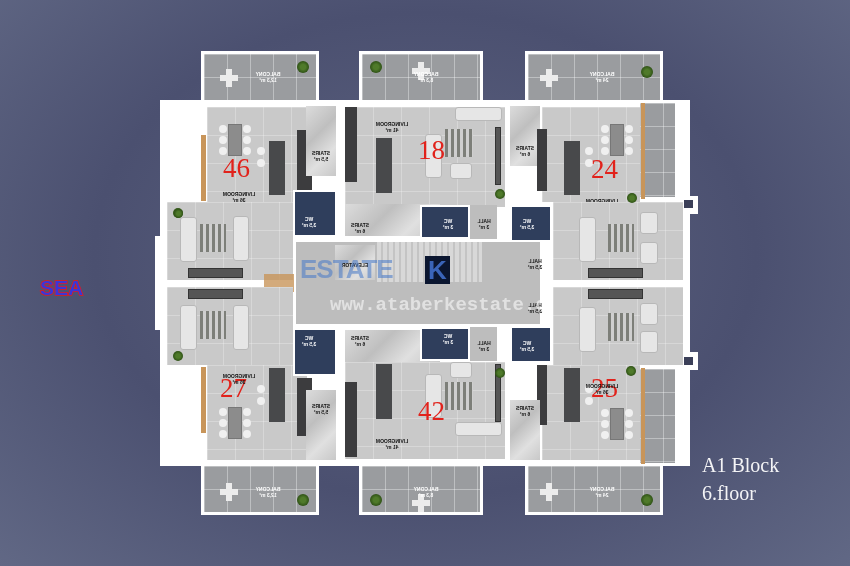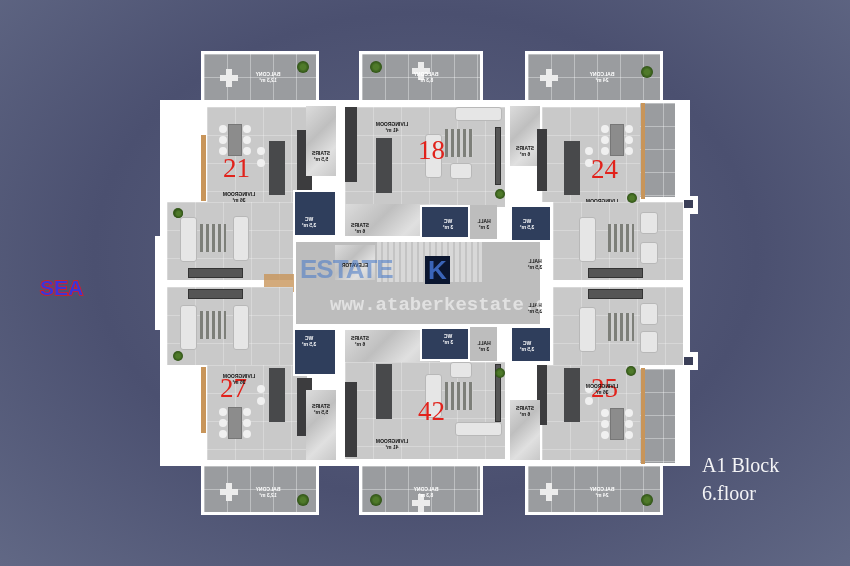--- a/index.html
+++ b/index.html
@@ -130,21 +130,21 @@
     <div class="abs chair" style="left:12px;top:29px;width:8px;height:8px;"></div>
     <div class="abs chair" style="left:12px;top:40px;width:8px;height:8px;"></div>
     <div class="abs chair" style="left:36px;top:18px;width:8px;height:8px;"></div>
     <div class="abs chair" style="left:36px;top:29px;width:8px;height:8px;"></div>
     <div class="abs chair" style="left:36px;top:40px;width:8px;height:8px;"></div>
     <div class="abs island" style="left:62px;top:34px;width:16px;height:54px;"></div>
     <div class="abs chair" style="left:50px;top:40px;width:8px;height:8px;"></div>
     <div class="abs chair" style="left:50px;top:52px;width:8px;height:8px;"></div>
   </div>
   <div class="abs wood" style="left:201px;top:135px;width:5px;height:66px;"></div>
-  <div class="abs unit-num" style="left:223px;top:155px;">21</div>
+  <div class="abs unit-num" style="left:223px;top:155px;">46</div>
   <div class="abs room-lbl" style="left:214px;top:191px;width:50px;">
     <div>LIVINGROOM</div>
       <div>36 m²</div>
   </div>
   <div class="abs floor tile" style="left:167px;top:202px;width:126px;height:78px;">
     <div class="abs sofa" style="left:13px;top:15px;width:17px;height:45px;"></div>
     <div class="abs rug" style="left:33px;top:22px;width:26px;height:28px;"></div>
     <div class="abs sofa" style="left:66px;top:14px;width:16px;height:45px;"></div>
     <div class="abs plant" style="left:6px;top:6px;width:10px;height:10px;"></div>
     <div class="abs tv" style="left:21px;top:66px;width:55px;height:10px;"></div>

